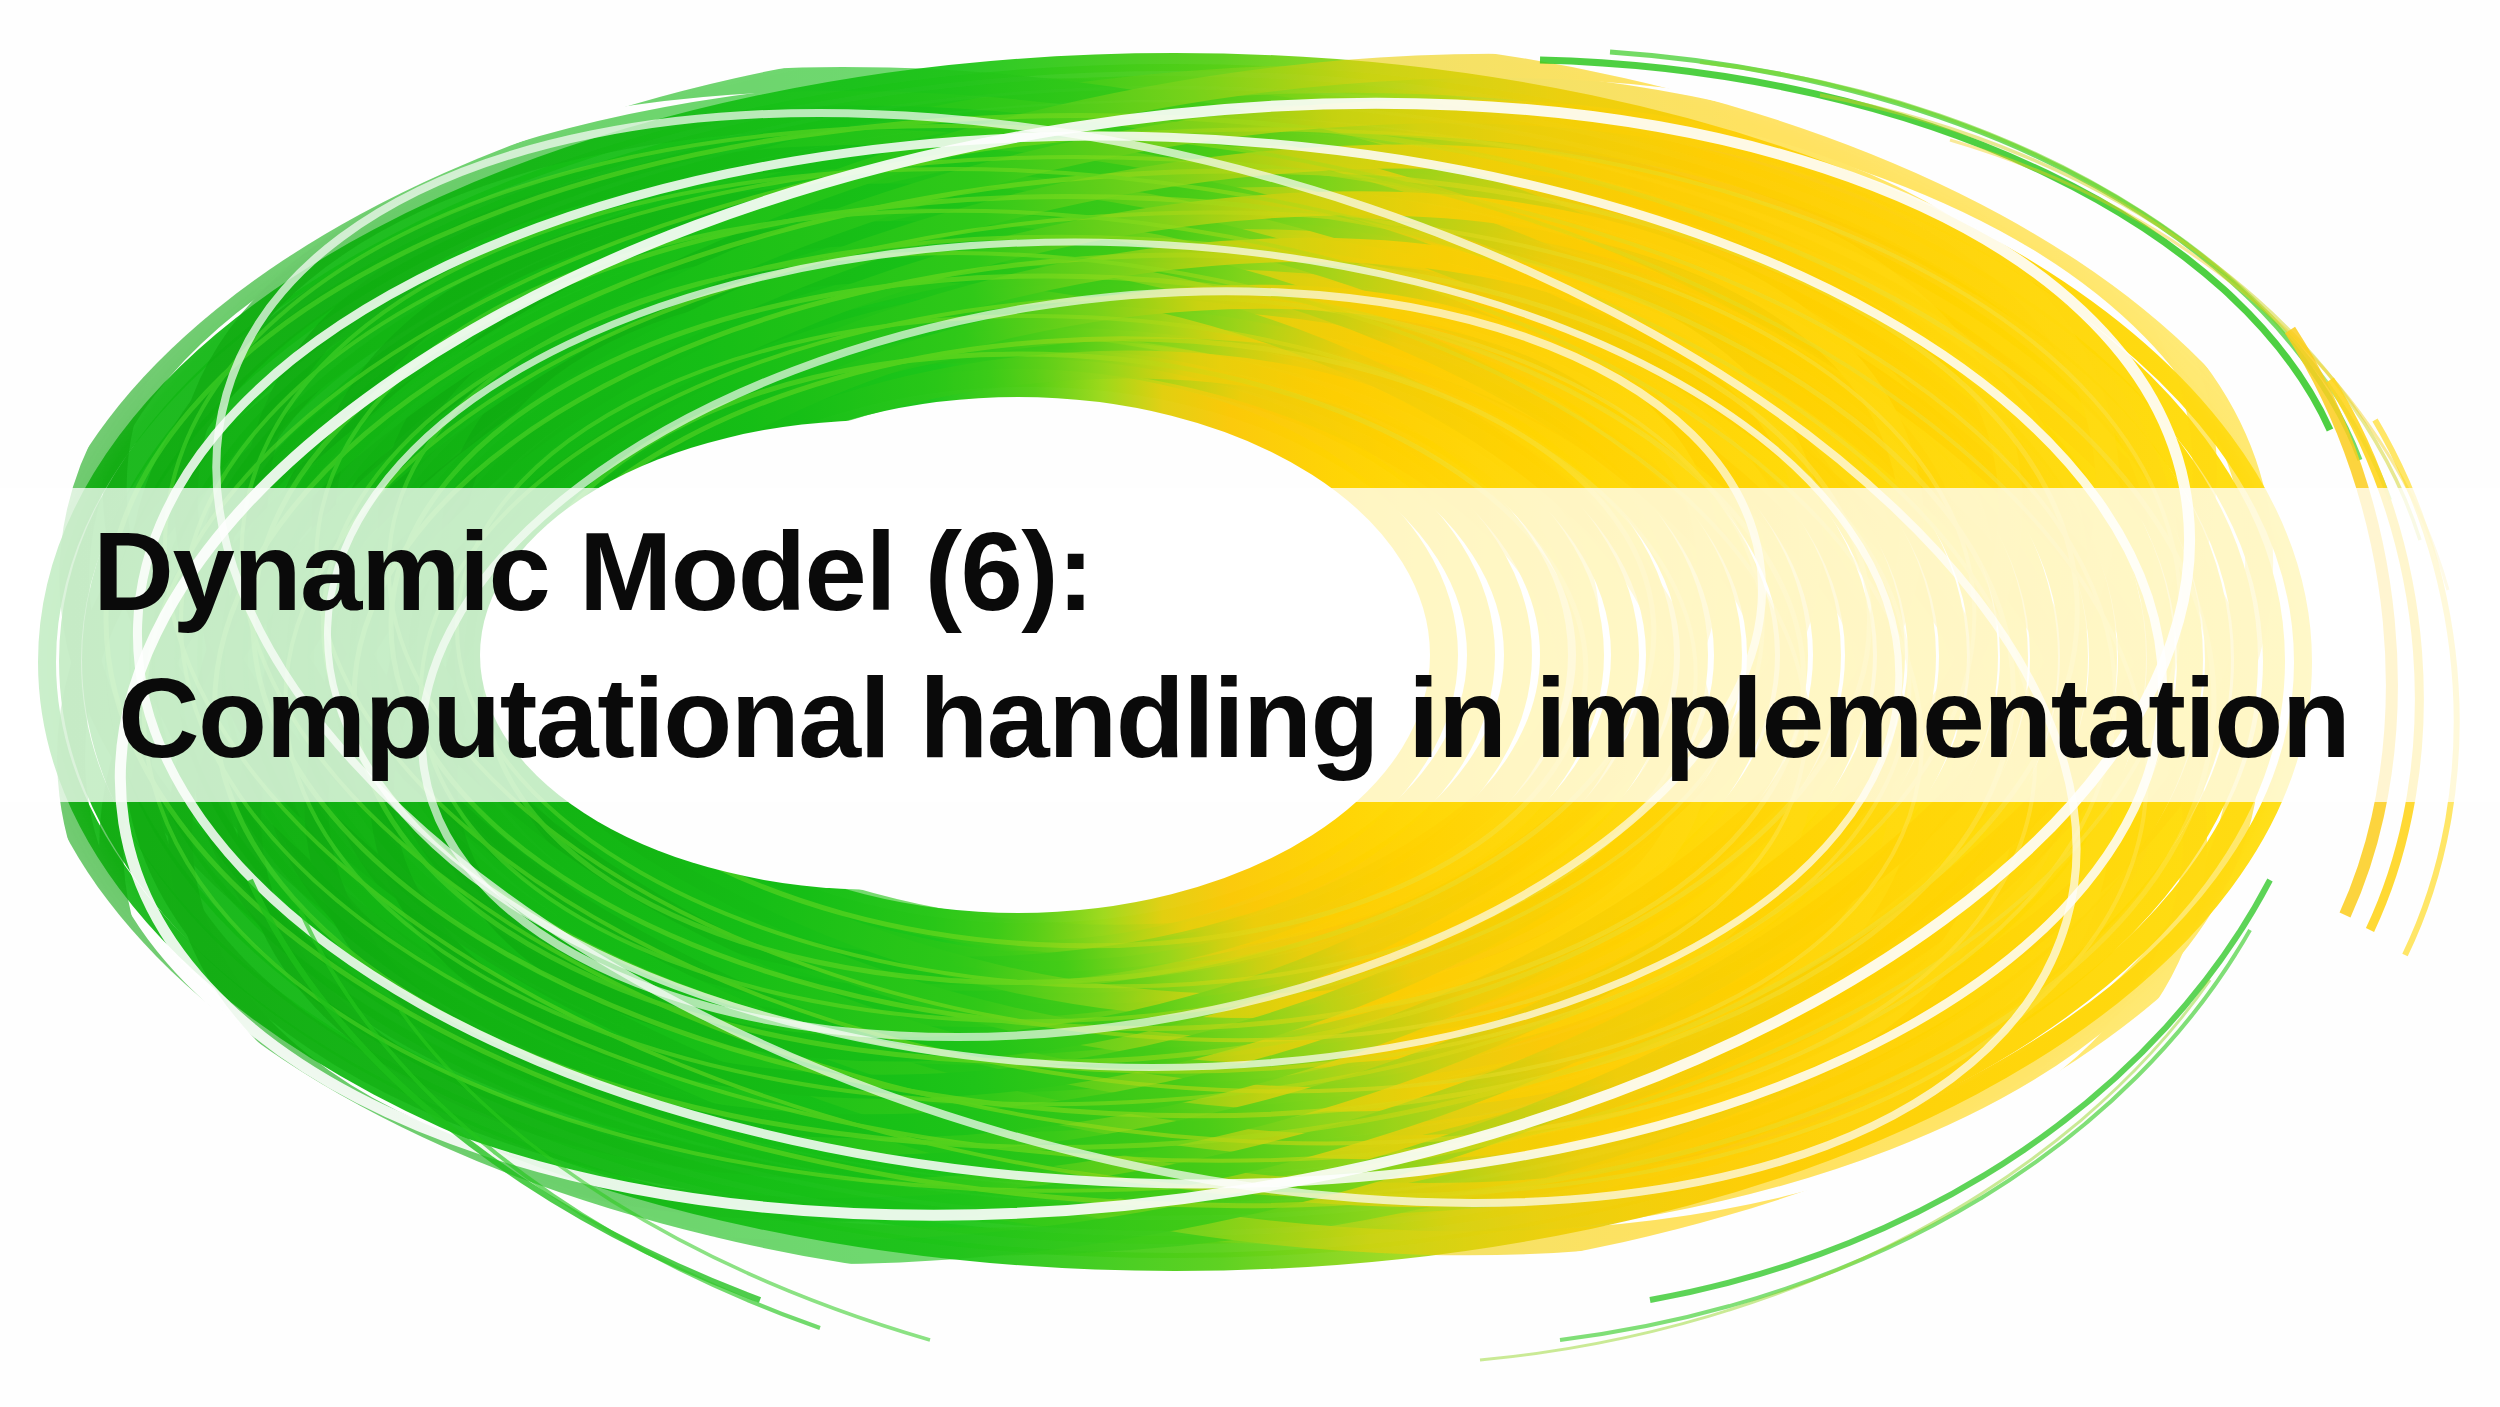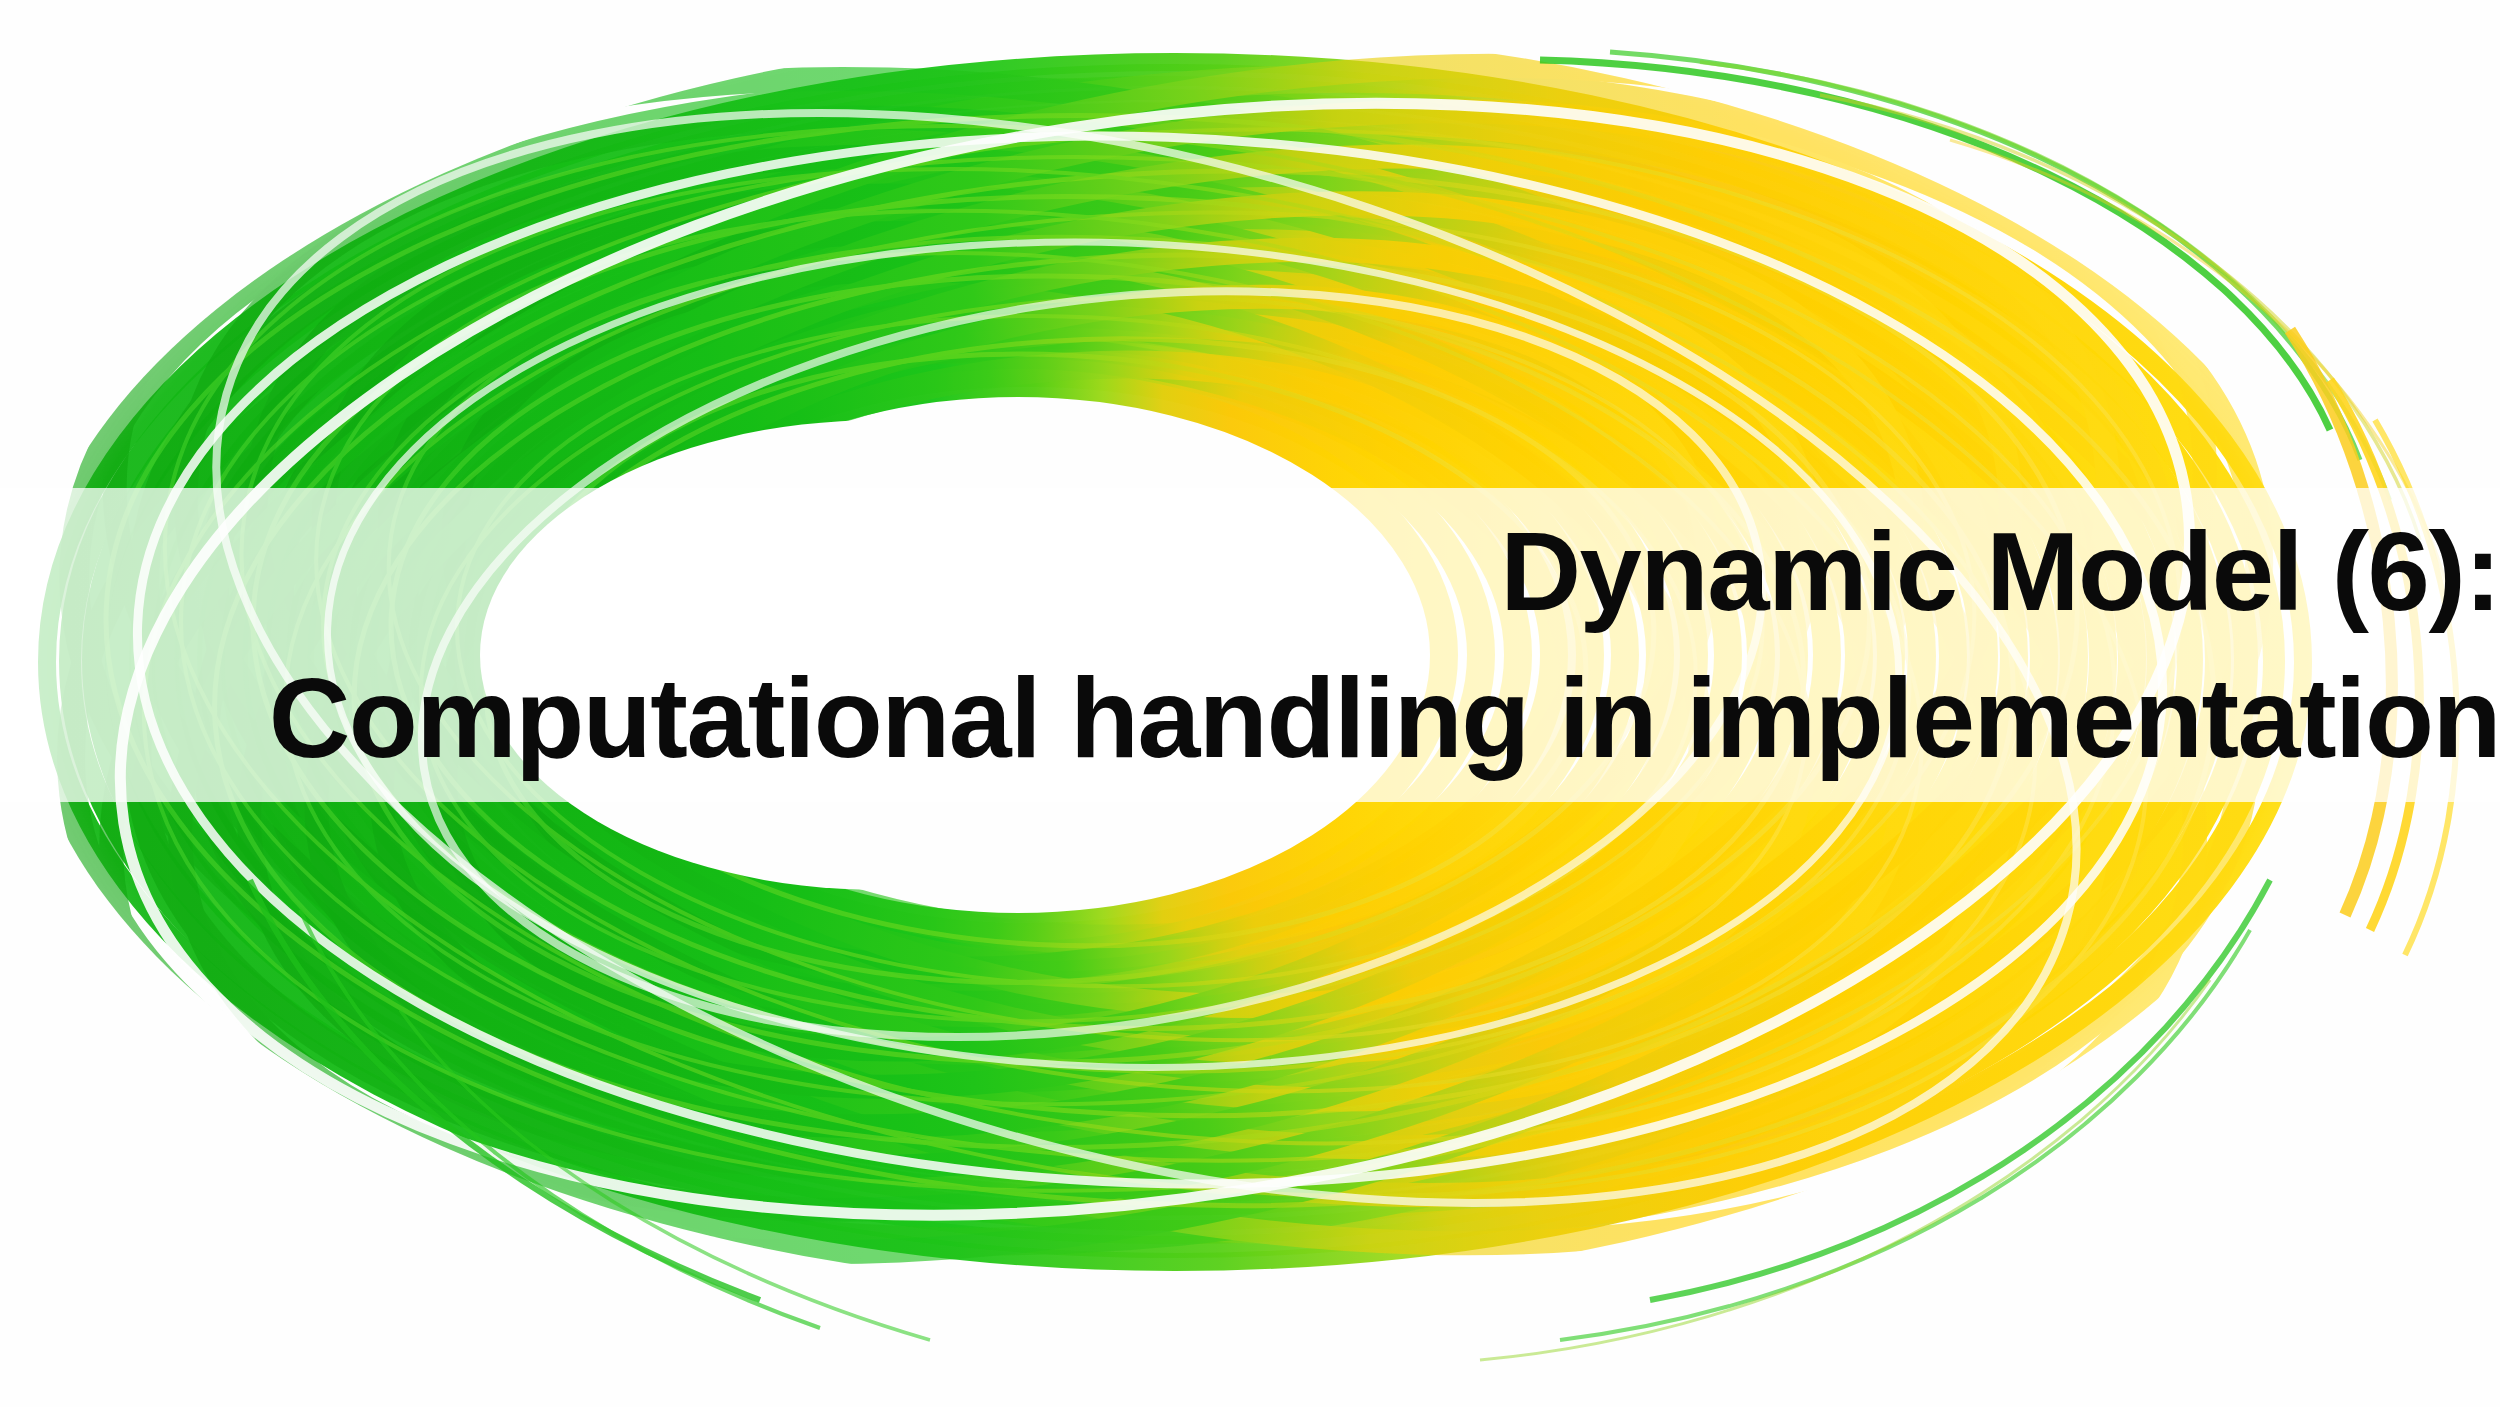--- a/index.html
+++ b/index.html
@@ -46,38 +46,37 @@
   
   #title-block {
     position: absolute;
     left: 0;
     top: 488px;
     width: 2500px;
     height: 314px;
     display: flex;
     flex-direction: column;
     justify-content: center;
-    text-align: right;
   }
 
   .title-line {
     color: #0a0a0a;
     font-family: "Liberation Sans", sans-serif;
     font-weight: bold;
     font-size: 112px;
     line-height: 1.0;
     letter-spacing: -1.5px;
     white-space: nowrap;
   }
   #title-line-1 {
     margin-left: 93px;
     margin-bottom: 34px;
   }
   #title-line-2 {
-    margin-left: 92px;
+    margin-left: 118px;
     font-size: 113px;
   }
 </style>
 </head>
 <body>
 
 <div id="slide" style="--bg: #fefefe;">
 
   <div id="artwork-layer">
     <svg id="artwork-svg" viewBox="0 0 2500 1407" preserveAspectRatio="none">

